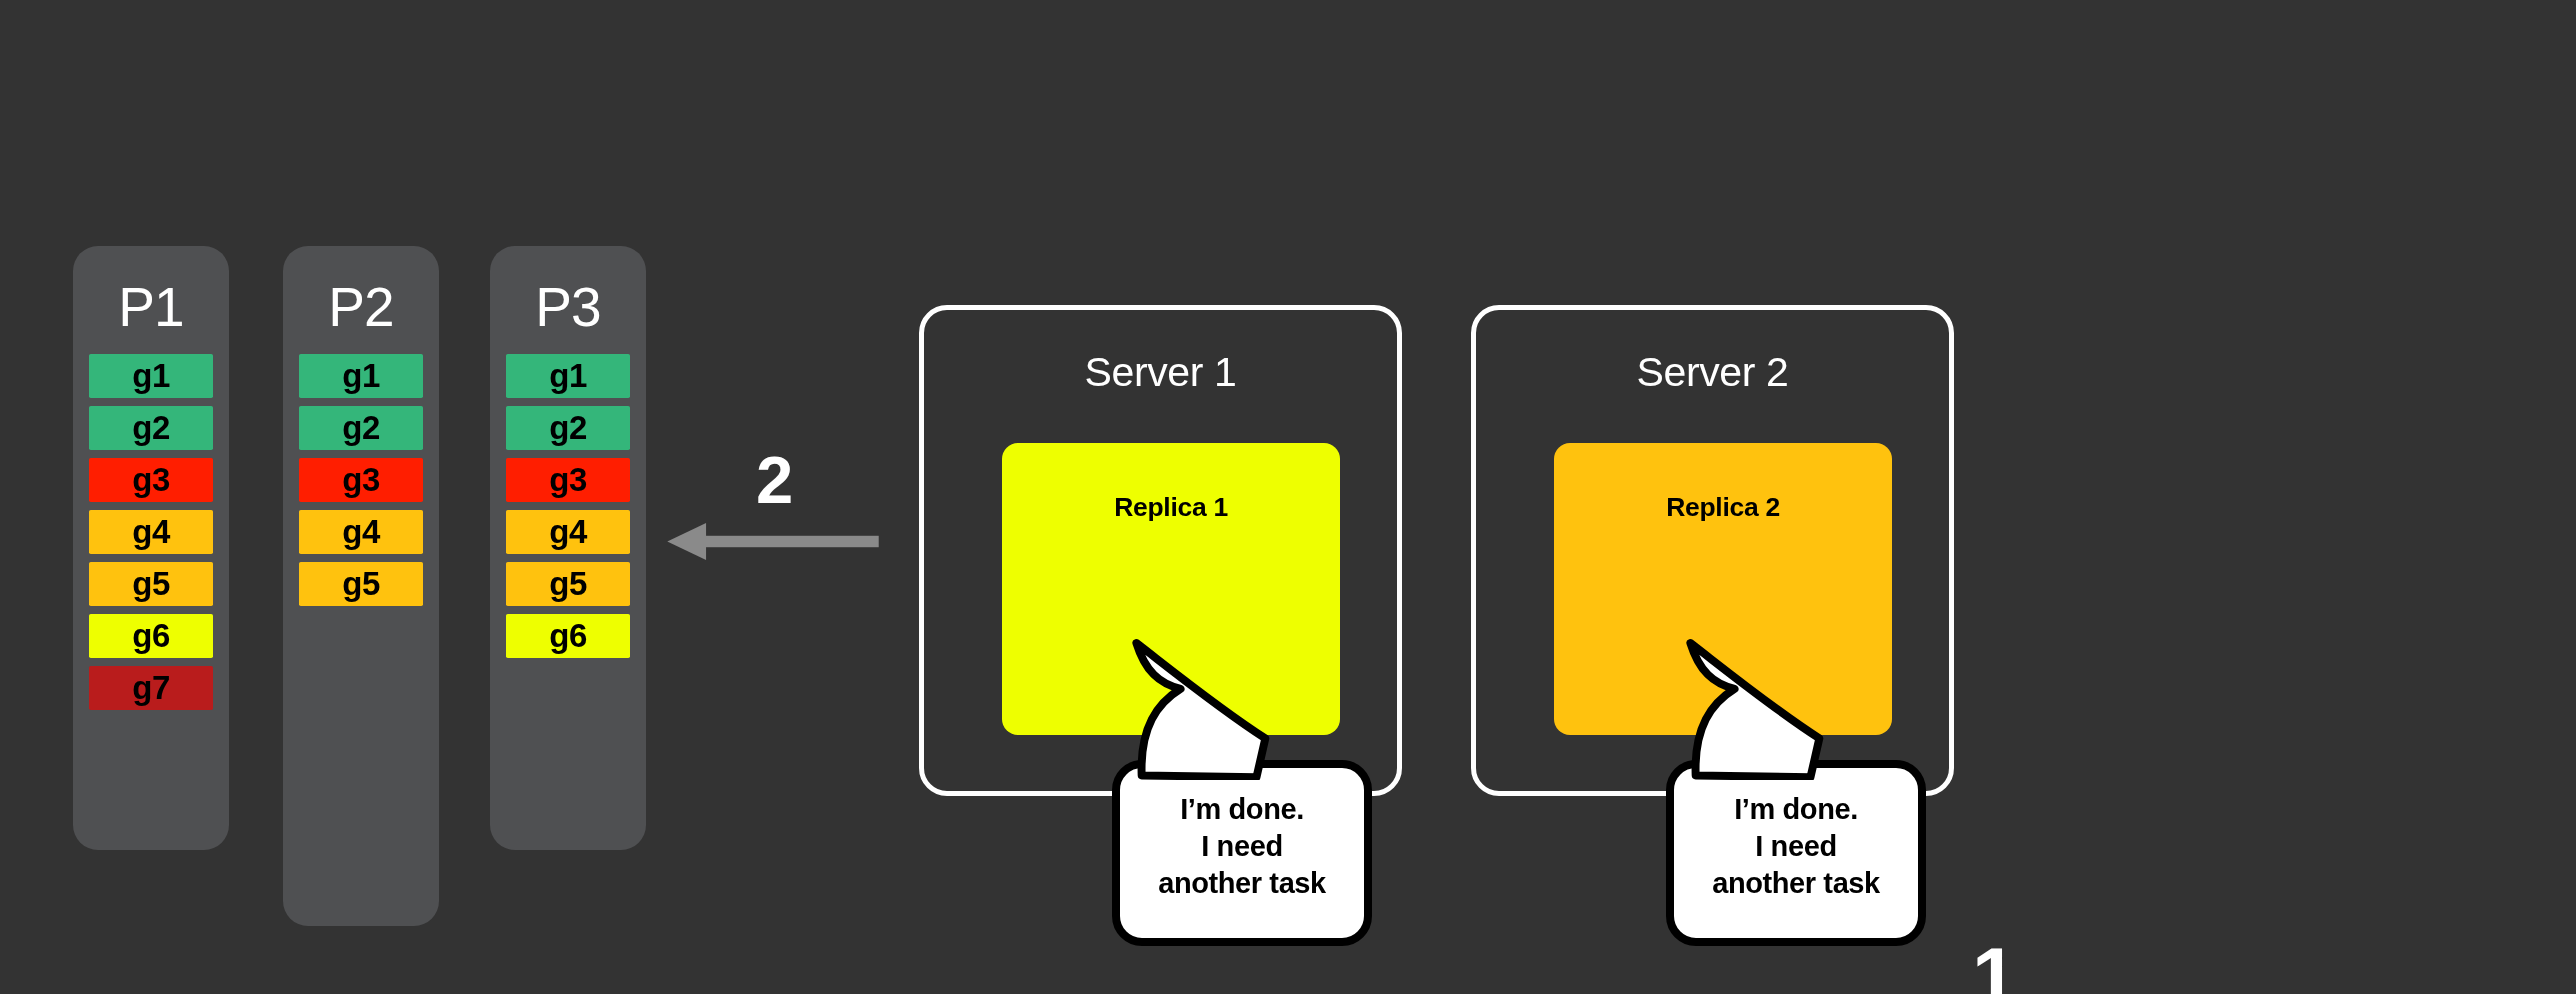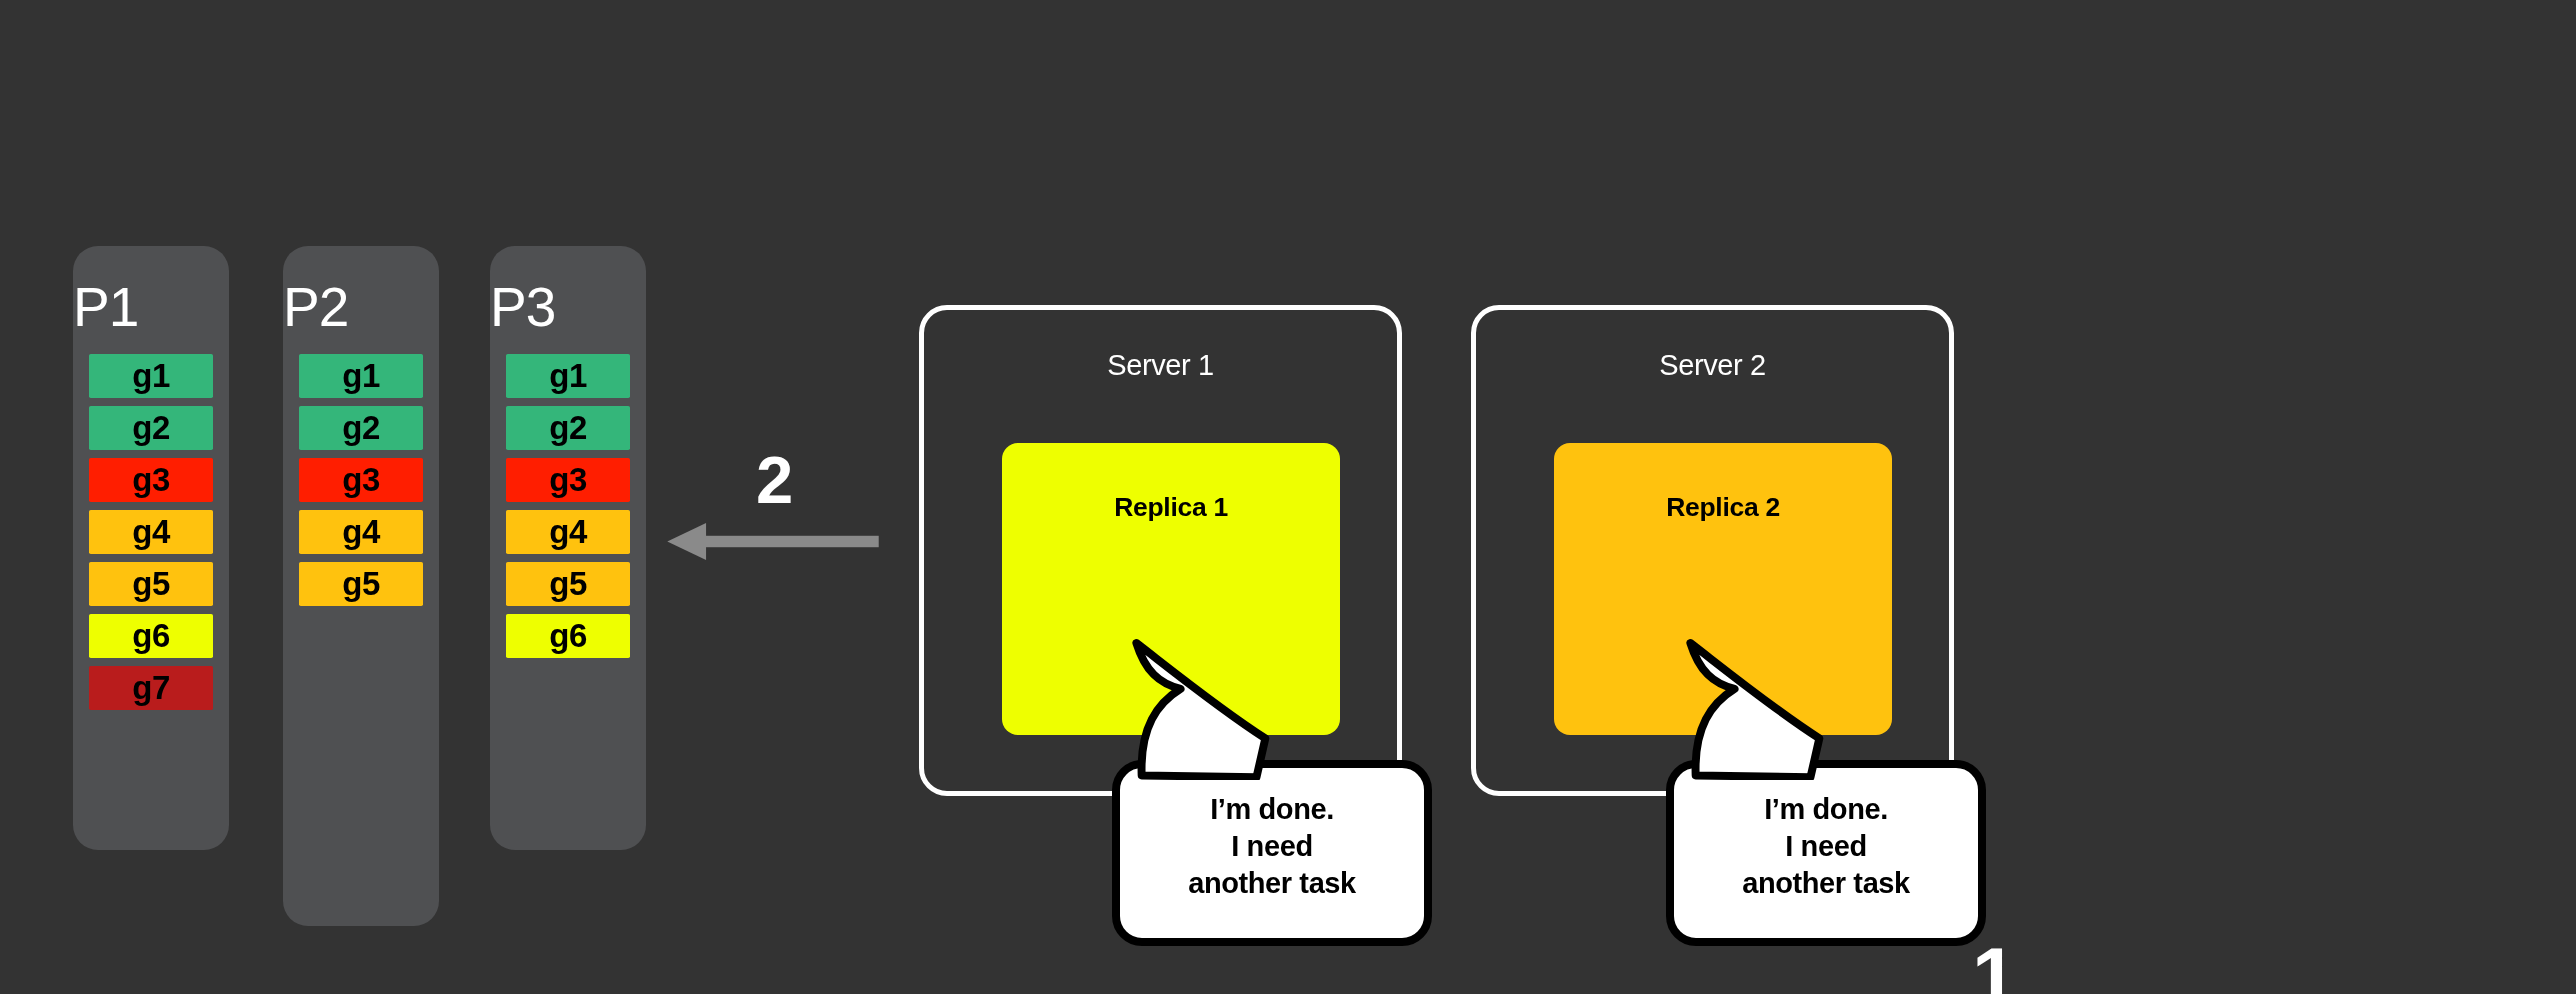--- a/index.html
+++ b/index.html
@@ -24,20 +24,21 @@
     width: 156px;
     background: #4F5052;
     border-radius: 25px;
     box-sizing: border-box;
     padding: 0;
   }
   .partition-title {
     color: #FFFFFF;
     font-size: 55px;
     font-weight: 400;
+    text-align: center;
     line-height: 1.0;
     padding-top: 34px;
     padding-bottom: 19.4px;
     letter-spacing: -0.9px;
   }
   .slot-list {
     padding: 0 16px 0 16px;
   }
   .slot {
     height: 44px;
@@ -72,21 +73,21 @@
     top: 305px;
     width: 483px;
     height: 491px;
     border: 5.3px solid #FFFFFF;
     border-radius: 28px;
     box-sizing: border-box;
     background: #333333;
   }
   .server-title {
     color: #FFFFFF;
-    font-size: 29px;
+    font-size: 41px;
     font-weight: 400;
     text-align: center;
     margin-top: 39px;
     letter-spacing: -0.4px;
   }
   .replica {
     position: absolute;
     left: 78px;
     top: 133px;
     width: 338px;
@@ -99,21 +100,21 @@
     color: #000000;
     font-size: 26.5px;
     font-weight: bold;
     padding-top: 49px;
     letter-spacing: -0.3px;
   }
 
   
   .bubble {
     position: absolute;
-    width: 320px;
+    width: 260px;
     height: 186px;
     background: #FFFFFF;
     border: 8px solid #000000;
     border-radius: 30px;
     box-sizing: border-box;
     z-index: 40;
   }
   .bubble-text {
     color: #000000;
     font-size: 29px;

